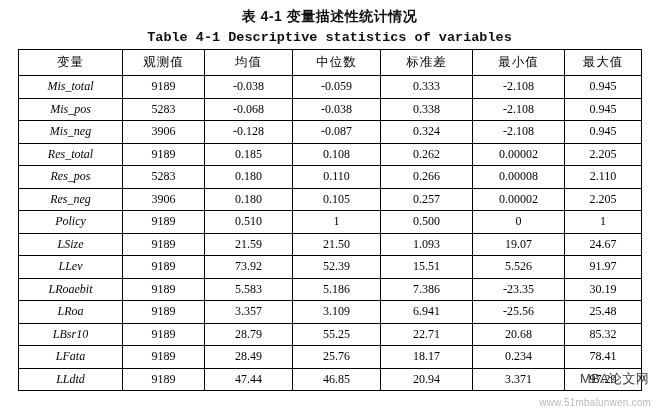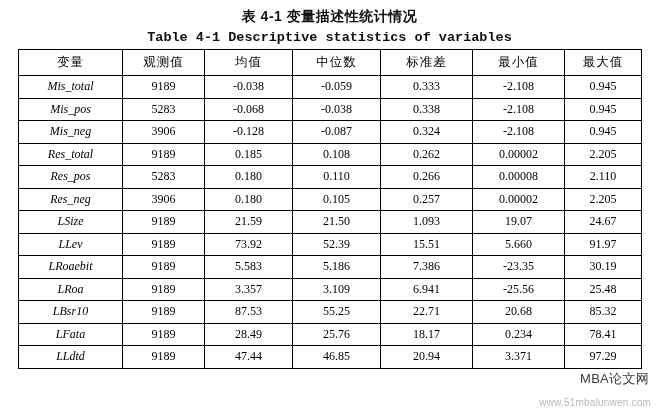--- a/index.html
+++ b/index.html
@@ -188,35 +188,44 @@
       <tr>
         <td class="var-name">Res_neg</td>
         <td>3906</td>
         <td>0.180</td>
         <td>0.105</td>
         <td>0.257</td>
         <td>0.00002</td>
         <td>2.205</td>
       </tr>
       <tr>
+        <td class="var-name">Policy</td>
+        <td>9189</td>
+        <td>0.510</td>
+        <td>1</td>
+        <td>0.500</td>
+        <td>0</td>
+        <td>1</td>
+      </tr>
+      <tr>
         <td class="var-name">LSize</td>
         <td>9189</td>
         <td>21.59</td>
         <td>21.50</td>
         <td>1.093</td>
         <td>19.07</td>
         <td>24.67</td>
       </tr>
       <tr>
         <td class="var-name">LLev</td>
         <td>9189</td>
         <td>73.92</td>
         <td>52.39</td>
         <td>15.51</td>
-        <td>5.660</td>
+        <td>5.526</td>
         <td>91.97</td>
       </tr>
       <tr>
         <td class="var-name">LRoaebit</td>
         <td>9189</td>
         <td>5.583</td>
         <td>5.186</td>
         <td>7.386</td>
         <td>-23.35</td>
         <td>30.19</td>
@@ -226,21 +235,21 @@
         <td>9189</td>
         <td>3.357</td>
         <td>3.109</td>
         <td>6.941</td>
         <td>-25.56</td>
         <td>25.48</td>
       </tr>
       <tr>
         <td class="var-name">LBsr10</td>
         <td>9189</td>
-        <td>87.53</td>
+        <td>28.79</td>
         <td>55.25</td>
         <td>22.71</td>
         <td>20.68</td>
         <td>85.32</td>
       </tr>
       <tr>
         <td class="var-name">LFata</td>
         <td>9189</td>
         <td>28.49</td>
         <td>25.76</td>

